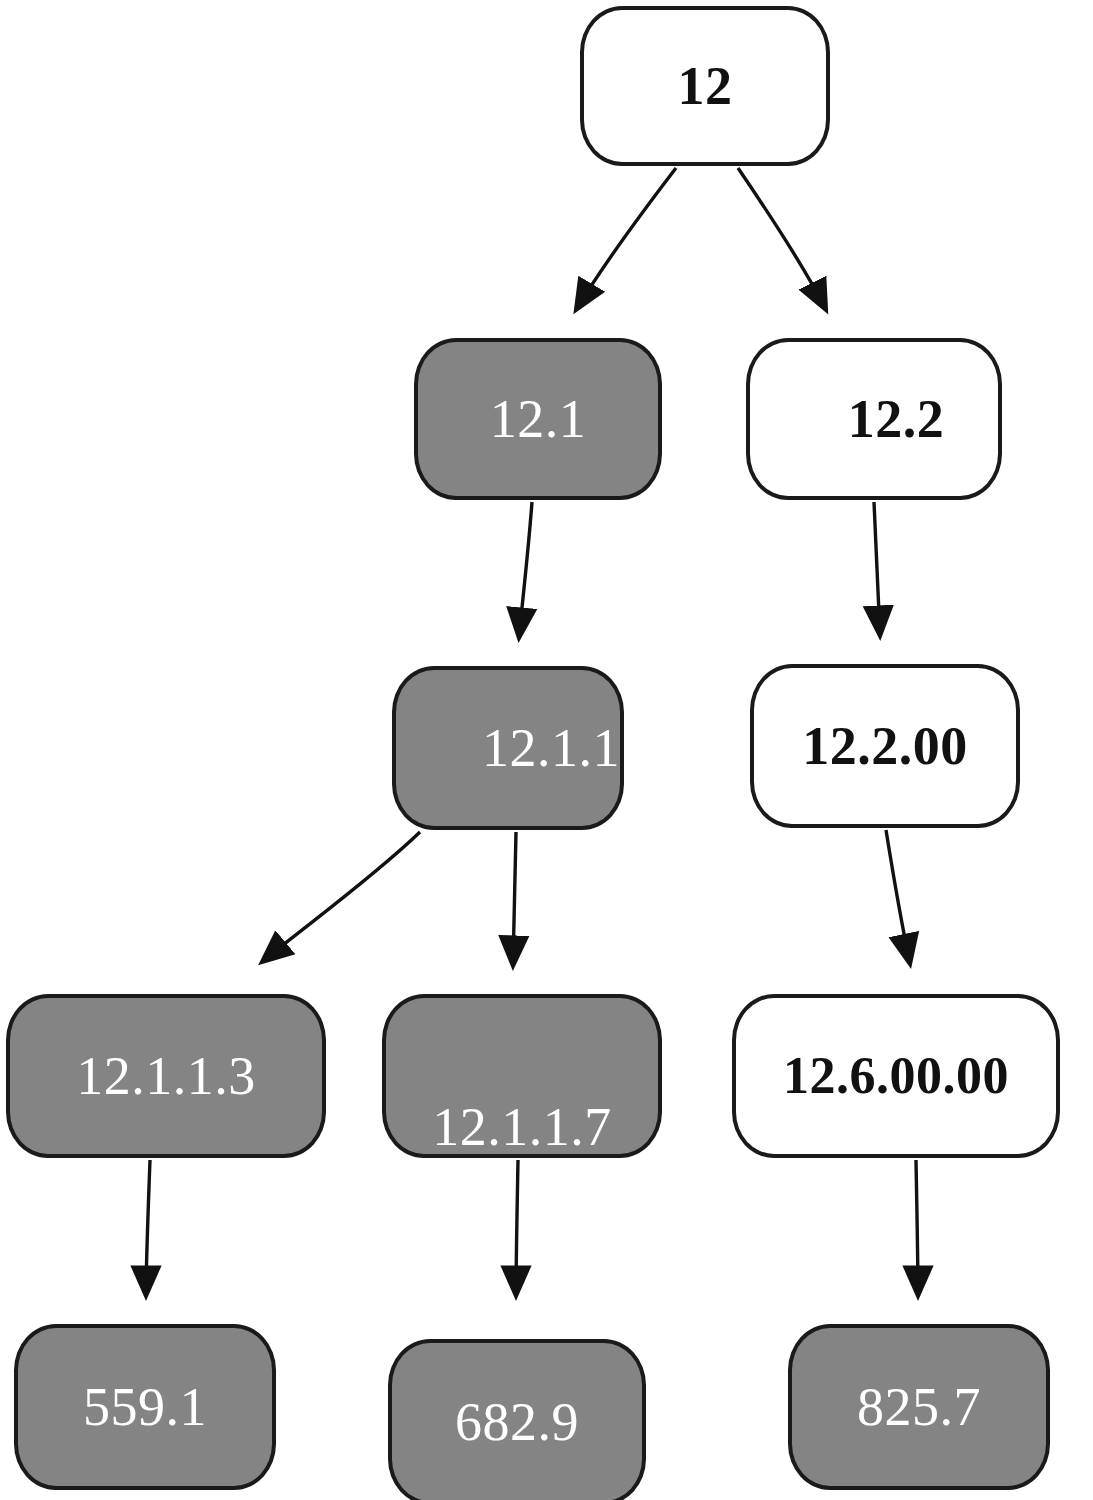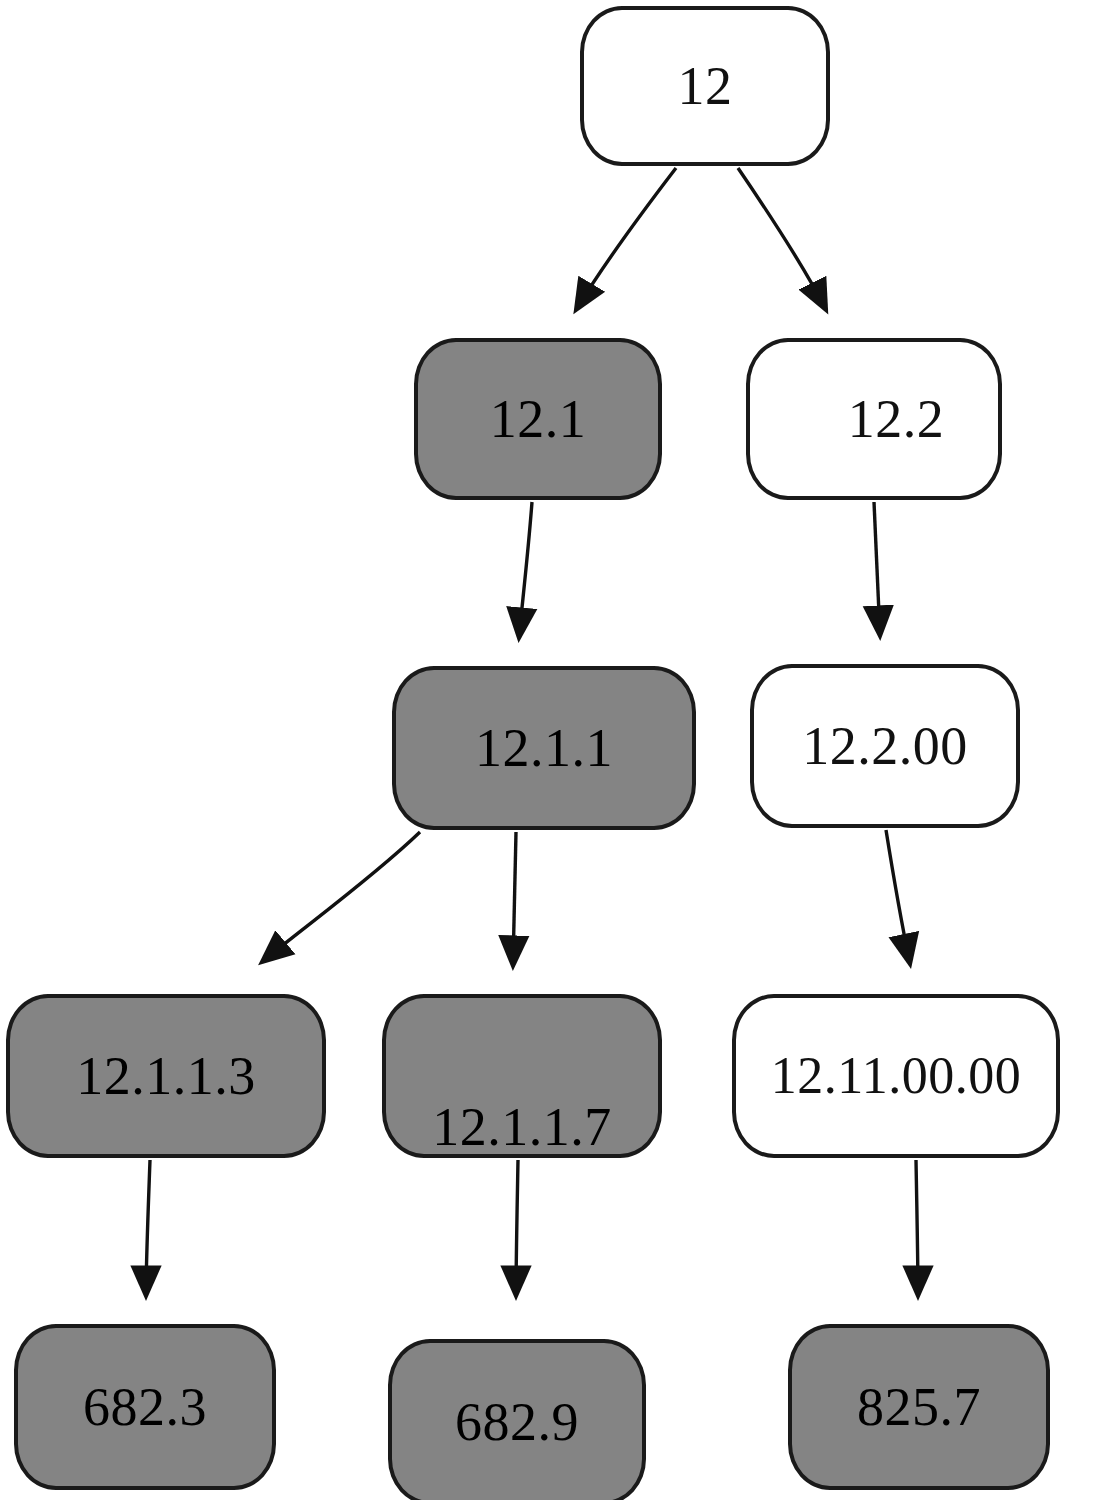--- a/index.html
+++ b/index.html
@@ -33,29 +33,30 @@
     justify-content: center;
     line-height: 1;
   }
   .node-label {
     font-size: 54px;
     letter-spacing: 0.5px;
     white-space: nowrap;
   }
   .node.fill-white {
     background: #ffffff;
+    font-weight: bold;
   }
   .node.fill-white .node-label {
     color: #111111;
   }
   .node.fill-gray {
     background: #848484;
   }
   .node.fill-gray .node-label {
-    color: #000000;
+    color: #ffffff;
   }
   .node.narrow .node-label { font-size: 54px; }
   .node.wide .node-label { font-size: 52px; }
 </style>
 </head>
 <body>
 
 <div id="canvas">
 
   <svg class="edge-layer" viewBox="0 0 1093 1500" width="1093" height="1500" xmlns="http://www.w3.org/2000/svg">
@@ -81,37 +82,37 @@
   <div id="nodes-group">
       <div class="node fill-white narrow" style="left: 580px; top: 6px; width: 250px; height: 160px;">
         <span class="node-label">12</span>
       </div>
       <div class="node fill-gray narrow" style="left: 414px; top: 338px; width: 248px; height: 162px;">
         <span class="node-label">12.1</span>
       </div>
       <div class="node fill-white narrow" style="left: 746px; top: 338px; width: 256px; height: 162px; padding-left: 44px;">
         <span class="node-label">12.2</span>
       </div>
-      <div class="node fill-gray narrow" style="left: 392px; top: 666px; width: 304px; height: 164px;">
+      <div class="node fill-gray narrow" style="left: 392px; top: 666px; width: 232px; height: 164px; justify-content: flex-end;">
         <span class="node-label">12.1.1</span>
       </div>
       <div class="node fill-white narrow" style="left: 750px; top: 664px; width: 270px; height: 164px;">
         <span class="node-label">12.2.00</span>
       </div>
       <div class="node fill-gray narrow" style="left: 6px; top: 994px; width: 320px; height: 164px;">
         <span class="node-label">12.1.1.3</span>
       </div>
       <div class="node fill-gray narrow" style="left: 382px; top: 994px; width: 280px; height: 164px; align-items: flex-end;">
         <span class="node-label">12.1.1.7</span>
       </div>
       <div class="node fill-white wide" style="left: 732px; top: 994px; width: 328px; height: 164px;">
-        <span class="node-label">12.11.00.00</span>
+        <span class="node-label">12.6.00.00</span>
       </div>
       <div class="node fill-gray narrow" style="left: 14px; top: 1324px; width: 262px; height: 166px;">
-        <span class="node-label">682.3</span>
+        <span class="node-label">559.1</span>
       </div>
       <div class="node fill-gray narrow" style="left: 388px; top: 1324px; width: 258px; height: 166px; margin-top: 15px;">
         <span class="node-label">682.9</span>
       </div>
       <div class="node fill-gray narrow" style="left: 788px; top: 1324px; width: 262px; height: 166px;">
         <span class="node-label">825.7</span>
       </div>
     </div>
 
 </div>

